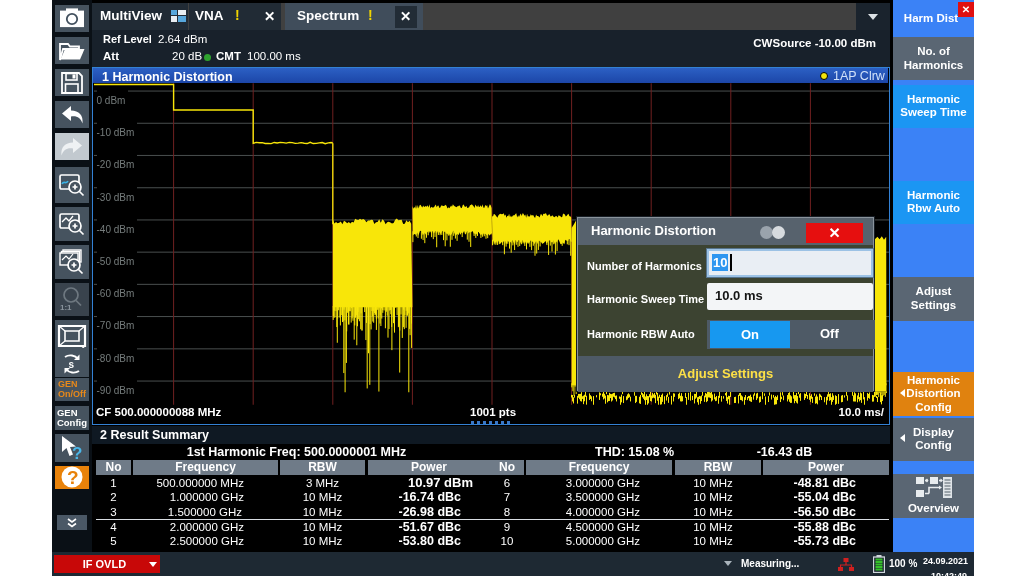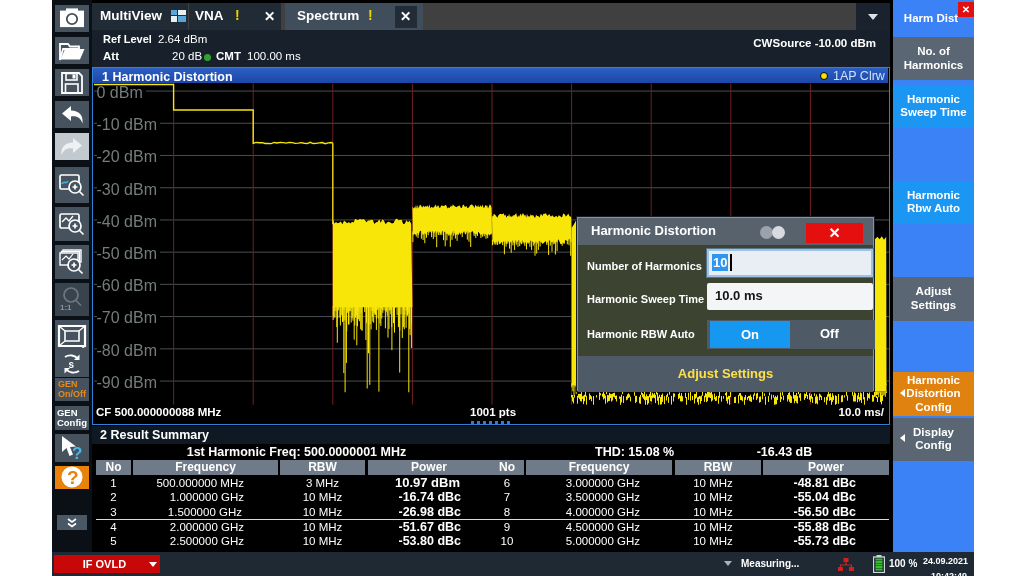--- a/index.html
+++ b/index.html
@@ -10,21 +10,21 @@
 .tbtn{position:absolute;left:3px;width:34px;background:#46535f;color:#fff;}
 
 #tabs{left:92px;top:3px;width:792px;height:27px;background:#404040;}
 .tabdark{position:absolute;top:0;height:27px;background:#212b35;}
 
 #info{left:92px;top:30px;width:798px;height:37px;background:#18212b;color:#fff;}
 
 #w1{left:92px;top:67px;width:798px;height:357.5px;border:1.5px solid #3381d4;background:#000;}
 #w1title{left:0;top:0;width:795px;height:15px;background:linear-gradient(#2c60c4,#1c46a8);color:#fff;}
 #plot{left:0.5px;top:15px;width:795px;height:321.5px;background:#000;overflow:hidden;}
-.ylab{position:absolute;left:3px;color:#757c7c;font-size:16px;background:#000;padding:0 3px 0 0;line-height:13px;}
+.ylab{position:absolute;left:3px;color:#757c7c;font-size:10px;background:#000;padding:8px 3px 0 0;line-height:13px;}
 #cfrow{left:0;top:336.5px;width:795px;height:18px;color:#fff;background:#000;}
 
 #dlg{left:577px;top:217px;width:297px;height:174px;border:1px solid #8a939c;box-shadow:0 0 0 1px #171d24;background:#3c4331;}
 #dlghead{left:0;top:0;width:100%;height:27px;background:#57626d;color:#fff;}
 #dlgfoot{left:0;top:137.5px;width:100%;height:36.5px;background:#4e5a66;color:#fde047;text-align:center;line-height:36.5px;font-weight:bold;font-size:13px;}
 .dlab{position:absolute;left:9px;color:#fff;font-weight:bold;font-size:11px;line-height:16px;white-space:nowrap;}
 
 #w2{left:92px;top:425.5px;width:798px;height:126.5px;background:#000;}
 .hcell{position:absolute;top:0;height:15px;background:#6f7b88;color:#fff;font-weight:bold;font-size:12px;text-align:center;line-height:15px;}
 .trow{position:absolute;left:0;width:798px;height:14.7px;color:#fff;font-size:11.5px;line-height:14.7px;}
@@ -268,21 +268,21 @@
         <div class="hcell" style="left:276px;width:122px">Power</div>
         <div class="hcell" style="left:398px;width:34px">No</div>
         <div class="hcell" style="left:434px;width:146px">Frequency</div>
         <div class="hcell" style="left:583px;width:86px">RBW</div>
         <div class="hcell" style="left:671px;width:126px">Power</div>
       </div>
       <div class="trow" style="top:50.0px">
         <div class="tc" style="left:4px;width:35px;text-align:center;">1</div>
         <div class="tc" style="left:41px;width:111px;text-align:right;">500.000000 MHz</div>
         <div class="tc" style="left:188px;width:85px;text-align:center;">3 MHz</div>
-        <div class="tc" style="left:275px;width:93px;text-align:right; font-size:13px;font-weight:bold;">10.97 dBm</div>
+        <div class="tc" style="left:288px;width:93px;text-align:right; font-size:13px;font-weight:bold;">10.97 dBm</div>
         <div class="tc" style="left:398px;width:34px;text-align:center;">6</div>
         <div class="tc" style="left:434px;width:114px;text-align:right;">3.000000 GHz</div>
         <div class="tc" style="left:578px;width:86px;text-align:center;">10 MHz</div>
         <div class="tc" style="left:671px;width:93px;text-align:right; font-size:12.5px;font-weight:bold;">-48.81 dBc</div>
       </div>
       <div class="trow" style="top:64.7px">
         <div class="tc" style="left:4px;width:35px;text-align:center;">2</div>
         <div class="tc" style="left:41px;width:111px;text-align:right;">1.000000 GHz</div>
         <div class="tc" style="left:188px;width:85px;text-align:center;">10 MHz</div>
         <div class="tc" style="left:276px;width:93px;text-align:right; font-size:12.5px;font-weight:bold;">-16.74 dBc</div>
@@ -325,20 +325,36 @@
     </div>
     <div class="abs" id="rsb">
       <div class="abs b" style="left:0;top:12px;width:76px;text-align:center;font-size:11.5px;color:#fff">Harm Dist</div>
       <div class="abs b" style="left:65px;top:2px;width:16px;height:15px;background:#e01010;color:#fff;font-size:10px;text-align:center;line-height:15px">✕</div>
       <div class="sk" style="top:37px;height:43px;background:#5a6673">No. of<br>Harmonics</div>
       <div class="sk" style="top:84.5px;height:43.5px;background:#1b96f3">Harmonic<br>Sweep Time</div>
       <div class="sk" style="top:180.6px;height:43.5px;background:#1b96f3">Harmonic<br>Rbw Auto</div>
       <div class="sk" style="top:277px;height:43.5px;background:#5a6673">Adjust<br>Settings</div>
       <div class="sk" style="top:372px;height:43.5px;background:#e0820f"><span style="position:absolute;left:3px;top:50%;margin-top:-5px;width:0;height:0;border:4px solid transparent;border-right:5px solid #fff"></span>Harmonic<br>Distortion<br>Config</div>
       <div class="sk" style="top:417.5px;height:43.5px;background:#5a6673"><span style="position:absolute;left:3px;top:50%;margin-top:-5px;width:0;height:0;border:4px solid transparent;border-right:5px solid #fff"></span>Display<br>Config</div>
+      <div class="sk" style="top:474px;height:43.5px;background:#5a6673;flex-direction:column">
+        <svg width="38" height="26" viewBox="0 0 38 26">
+          <rect x="1" y="1" width="8" height="7" fill="#e8ecef"></rect>
+          <path d="M10 4.5h3.5l-1.5-2zM10 4.5h3.5l-1.5 2z" fill="#e8ecef"></path>
+          <path d="M10 4.5h3" stroke="#e8ecef" stroke-width="1.6"></path>
+          <rect x="15" y="1" width="8" height="7" fill="#e8ecef"></rect>
+          <path d="M24 4.5h3" stroke="#e8ecef" stroke-width="1.6"></path>
+          <path d="M25.5 2.5l2.5 2-2.5 2z" fill="#e8ecef"></path>
+          <rect x="1" y="14" width="8" height="7" fill="#e8ecef"></rect>
+          <path d="M10 17.5h4M14 17.5v-6h11" stroke="#e8ecef" stroke-width="1.6" fill="none"></path>
+          <path d="M24 9.5l3 2-3 2z" fill="#e8ecef"></path>
+          <rect x="28" y="1" width="9" height="21" fill="#dfe4e8"></rect>
+          <path d="M29.5 4h6M29.5 7h6M29.5 10h6M29.5 13h6M29.5 16h6M29.5 19h6" stroke="#55606a" stroke-width="1.2"></path>
+        </svg>
+        <span style="font-size:11.5px;margin-top:0px">Overview</span>
+      </div>
     </div>
     <div class="abs" id="sbar">
       <div class="abs" style="left:1.7px;top:2.6px;width:106px;height:18.5px;background:#c80808">
         <span class="b abs" style="left:29px;top:3.5px;font-size:11px;color:#fff">IF OVLD</span>
         <span class="abs" style="left:95px;top:7px;width:0;height:0;border:4px solid transparent;border-top:5px solid #fff"></span>
       </div>
       <div class="abs" style="left:672px;top:9px;width:0;height:0;border:4px solid transparent;border-top:5px solid #aab4bc"></div>
       <div class="abs b" style="left:689px;top:6px;font-size:10px">Measuring...</div>
       <div class="abs" style="left:786px;top:5px"><svg width="16" height="13" viewBox="0 0 16 13">
           <rect x="5.5" y="0" width="5" height="4" fill="#d02020"></rect>

